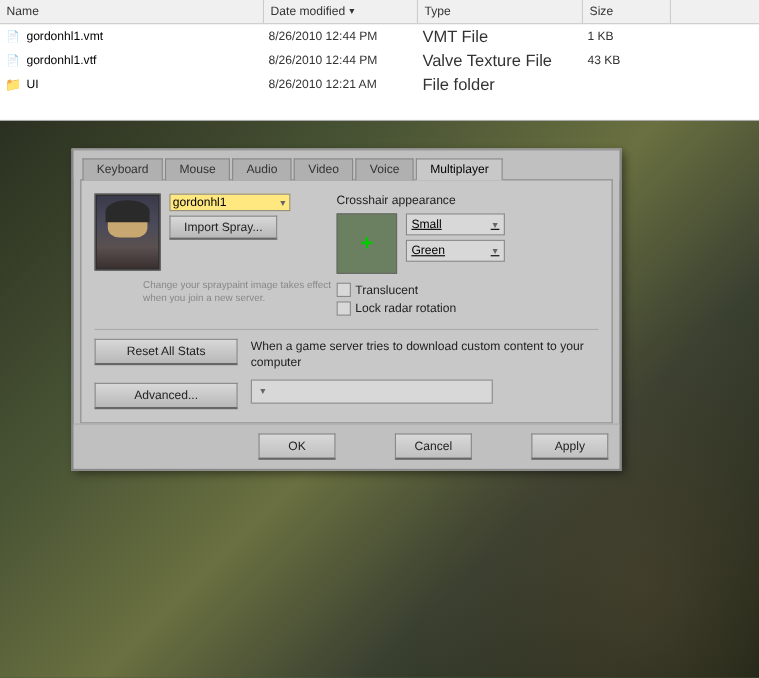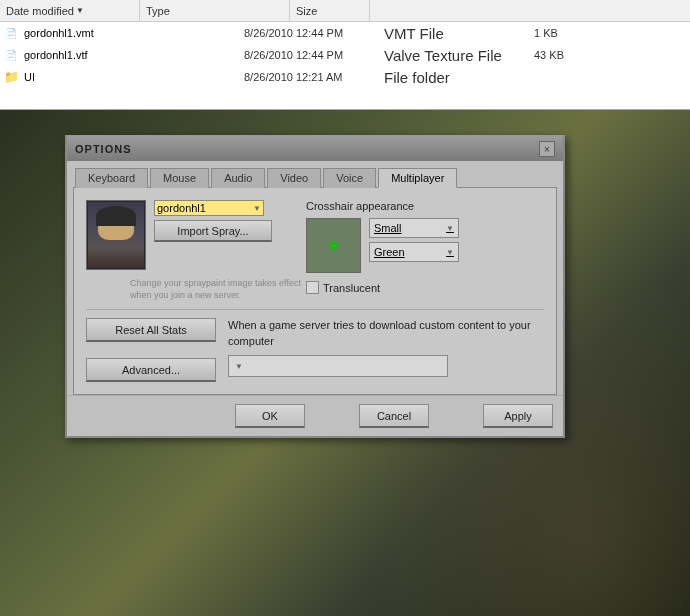--- a/index.html
+++ b/index.html
@@ -257,21 +257,21 @@
       align-items: center;
       justify-content: space-between;
     }
 
     .dropdown-arrow {
       font-size: 8px;
       color: #666;
     }
 
     .import-btn {
-      width: 118px;
+      width: 98px;
       height: 22px;
       background: linear-gradient(to bottom, #d8d8d8, #b8b8b8);
       border: 1px solid #888;
       border-bottom: 2px solid #666;
       font-size: 11px;
       cursor: pointer;
       display: flex;
       align-items: center;
       justify-content: center;
       color: #222;
@@ -446,20 +446,23 @@
     .sort-arrow {
       font-size: 8px;
       margin-left: 2px;
     }
   </style>
 </head>
 <body>
 
 <div class="file-explorer">
   <div class="file-explorer-header">
+    <div class="col-header col-name">
+      <span>Name</span>
+    </div>
     <div class="col-header col-date">
       <span>Date modified</span>
       <span class="sort-arrow">▼</span>
     </div>
     <div class="col-header col-type">
       <span>Type</span>
     </div>
     <div class="col-header col-size">
       <span>Size</span>
     </div>
@@ -509,24 +512,20 @@
     <div class="file-cell cell-size">
       <span></span>
     </div>
   </div>
 </div>
 
 <div class="game-bg"></div>
 
 <div class="dialog">
 
-  <div class="dialog-titlebar">
-    <span class="dialog-title">OPTIONS</span>
-    <div class="close-btn">×</div>
-  </div>
 
   <div class="tabs">
     <div class="tab">Keyboard</div>
     <div class="tab">Mouse</div>
     <div class="tab">Audio</div>
     <div class="tab">Video</div>
     <div class="tab">Voice</div>
     <div class="tab active">Multiplayer</div>
   </div>
 
@@ -561,20 +560,24 @@
             <div class="select-box">
               <span>Green</span>
               <span class="dropdown-arrow">▼</span>
             </div>
           </div>
         </div>
         <div class="checkbox-row">
           <div class="checkbox-box"></div>
           <span class="checkbox-label">Translucent</span>
         </div>
+        <div class="checkbox-row">
+          <div class="checkbox-box"></div>
+          <span class="checkbox-label">Lock radar rotation</span>
+        </div>
       </div>
     </div>
 
     <hr class="divider">
 
     <div style="display:flex; gap:12px; align-items:flex-start;">
 
       <div class="left-buttons">
         <div class="reset-btn">Reset All Stats</div>
         <div style="height:16px;"></div>

